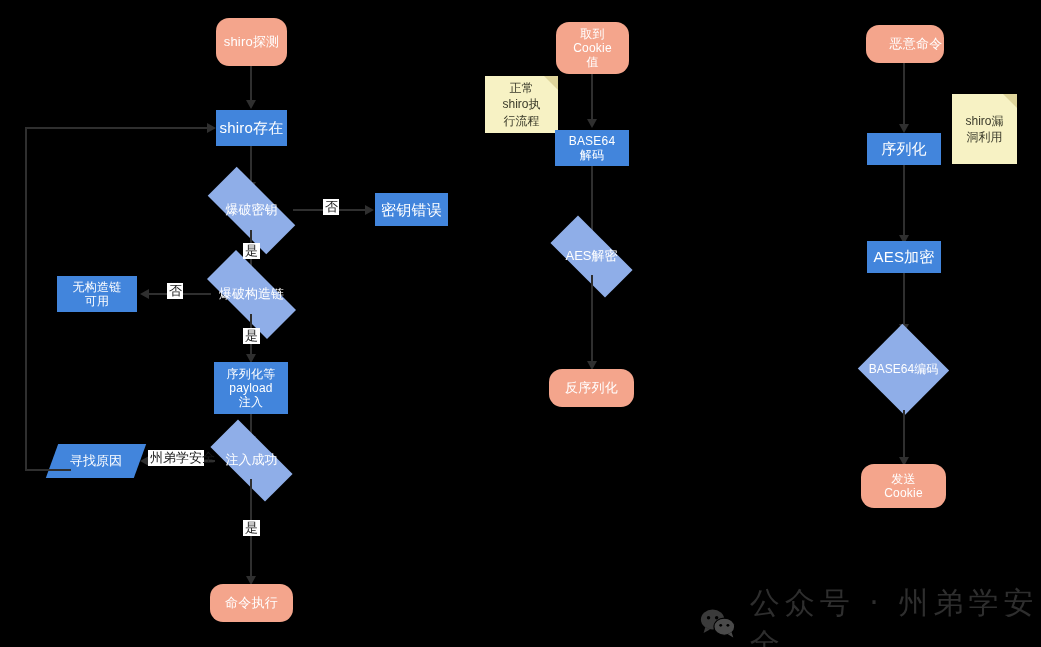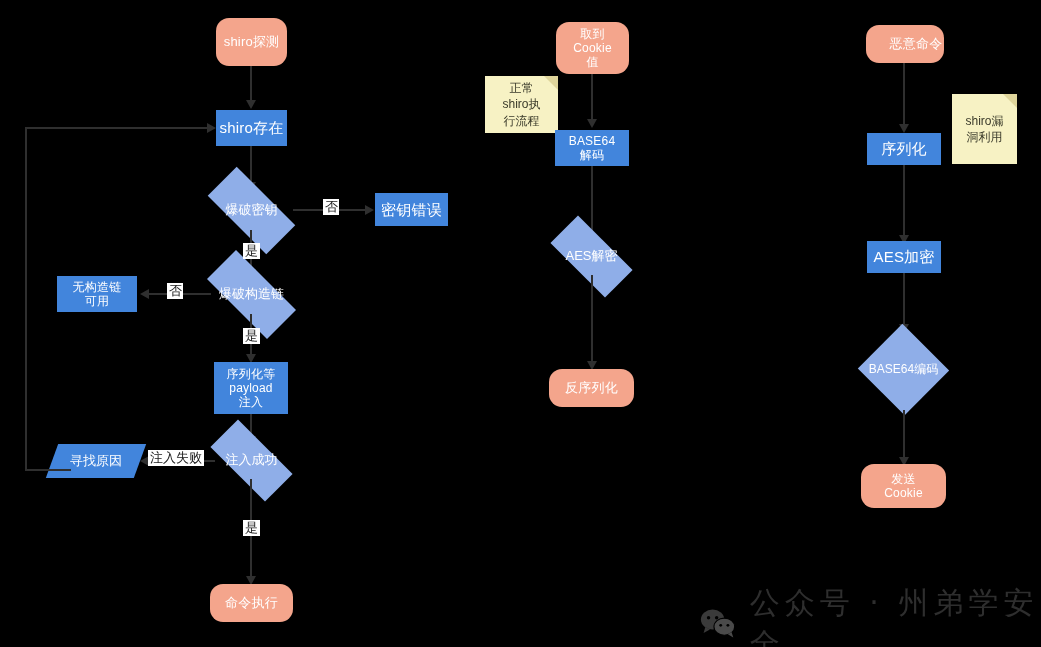--- a/index.html
+++ b/index.html
@@ -240,21 +240,21 @@
 
   
   <div class="diamond-wrap" style="left:213px; top:442px; width:77px; height:37px;">
     <div class="diamond-rot" style="left:19px; top:-1px; width:39px; height:39px; transform:rotate(45deg) scaleX(1.98);"></div>
     <div class="diamond-label">注入成功</div>
   </div>
 
    寻找原因 --&gt;
   <div class="ln ln-h" style="left:143px; top:460px; width:72px;"></div>
   <div class="arrow arrow-left" style="left:140px; top:456px;"></div>
-  <div class="elabel" style="left:148px; top:450px; width:56px;">注入失败</div>
+  <div class="elabel" style="left:148px; top:450px; width:56px;">州弟学安全</div>
 
   
   <div class="para" style="left:52px; top:444px; width:88px; height:34px;">
     <div class="para-shape"></div>
     <div class="para-label">寻找原因</div>
   </div>
 
   
   <div class="ln ln-h" style="left:25px; top:469px; width:46px;"></div>
   <div class="ln ln-v" style="left:25px; top:127px; height:344px;"></div>

